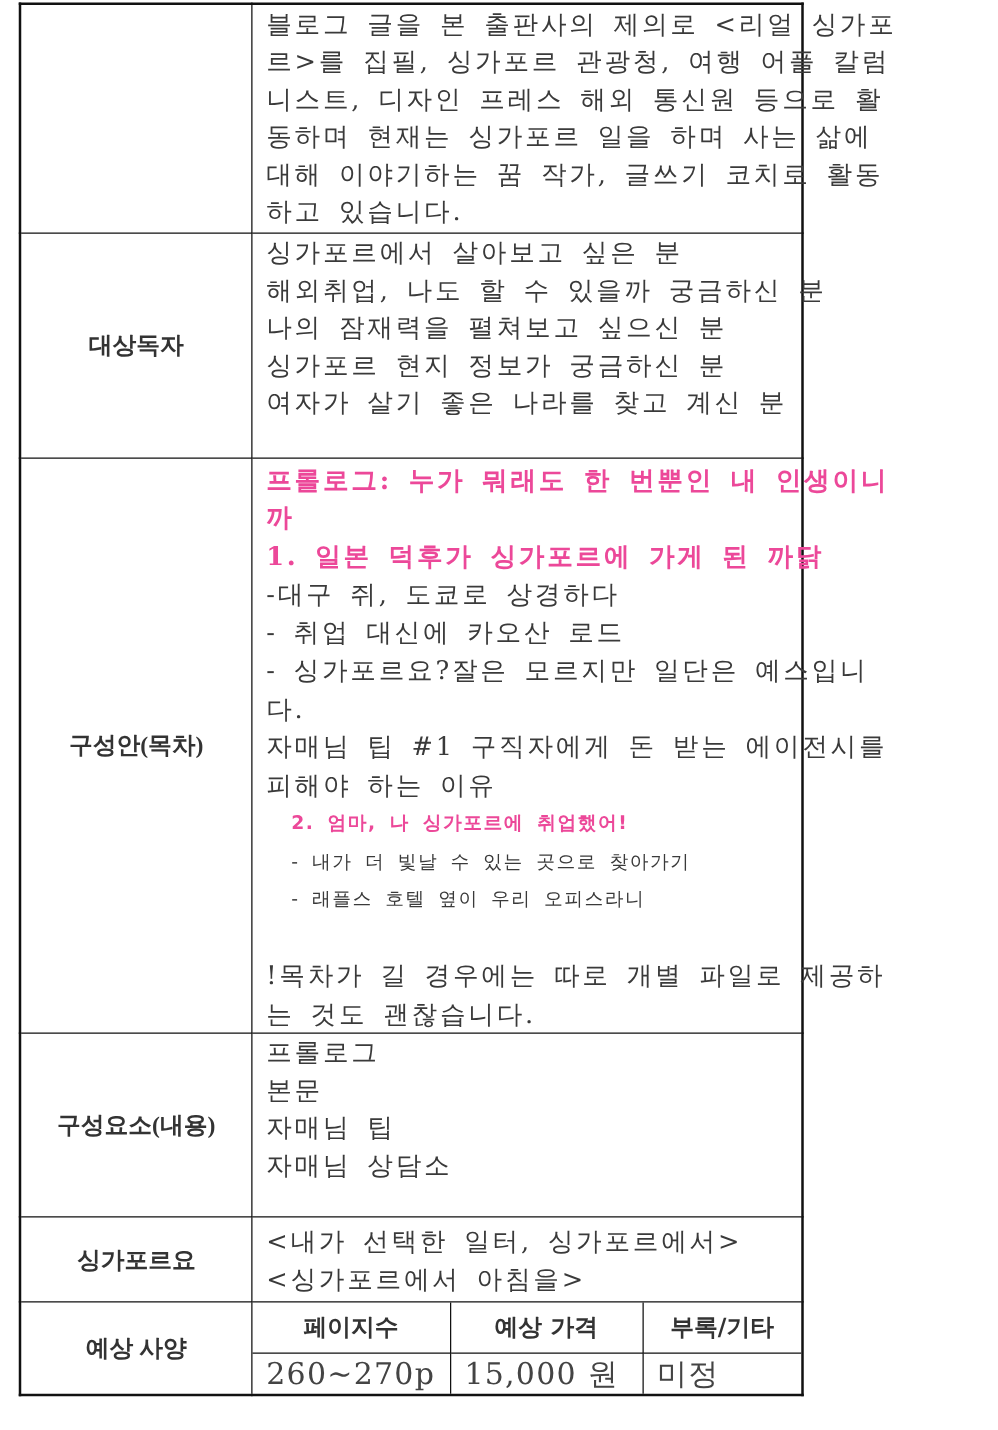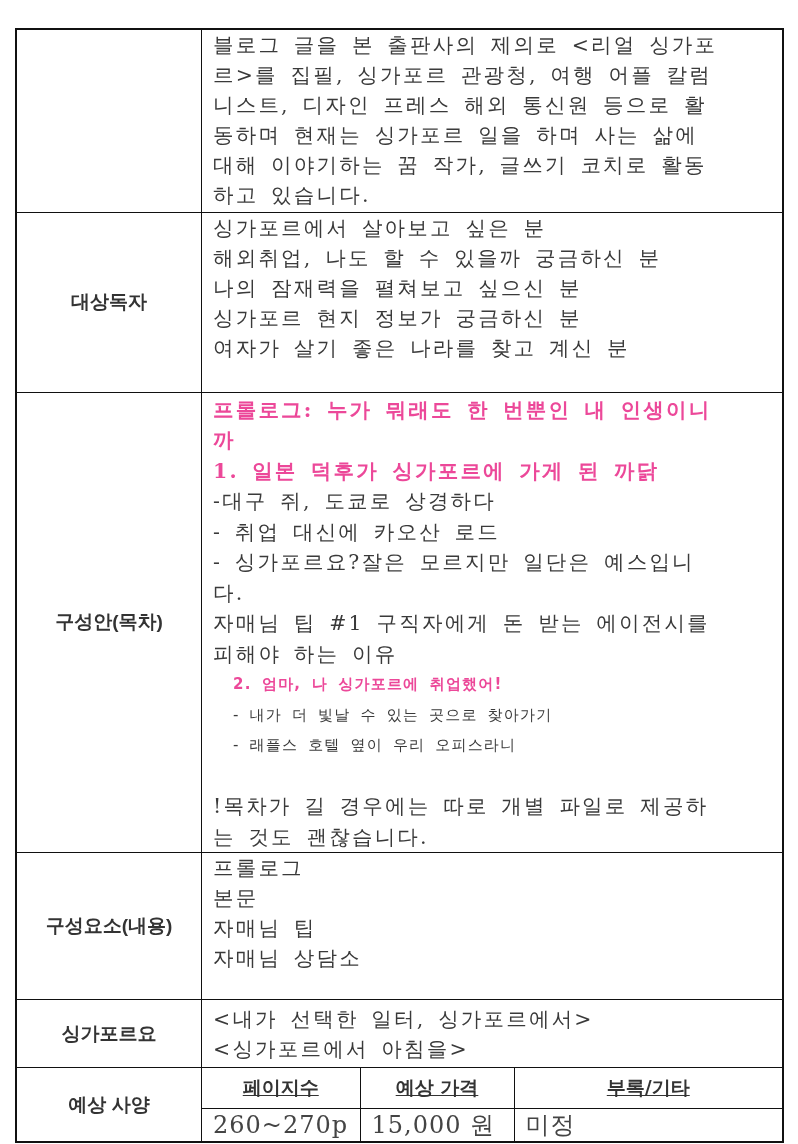--- a/index.html
+++ b/index.html
@@ -1,41 +1,41 @@
 <!DOCTYPE html>
 <html><head>
 <meta charset="utf-8">
 <style>
   html, body { margin: 0; padding: 0; background: #ffffff; }
   body { width: 798px; height: 1144px; position: relative; overflow: hidden; }
   .doc-table {
-    position: absolute; left: 15px; top: 28px;
-    width: 769px; border-collapse: collapse; table-layout: fixed;
+    position: absolute; left: 15px; top: 2px;
+    width: 628px; border-collapse: collapse; table-layout: fixed;
     border: 2px solid #111;
   }
   .doc-table td {
     border: 1.5px solid #111; vertical-align: top; padding: 0;
   }
   .label-cell {
     width: 184px; text-align: center; vertical-align: middle !important;
-    font-family: Liberation Sans, sans-serif; font-weight: bold;
+    font-family: Liberation Serif, serif; font-weight: bold;
     font-size: 19px; color: #333;
   }
   .content-cell {
     font-family: "DejaVu Serif", serif; font-size: 20.5px;
     color: #3a3a3a; line-height: 30px; padding: 0 10px 0 11px !important;
     letter-spacing: 2.2px; word-spacing: 4px;
   }
   .line { display: block; white-space: nowrap; }
   .bold { font-weight: bold; color: #ec4899; }
   .indent { padding-left: 20px; font-family: "DejaVu Sans", sans-serif; font-size: 15px; letter-spacing: 1.2px; }
   .indent.bold { font-family: "DejaVu Sans", sans-serif; }
   .sub-table { width: 100%; border-collapse: collapse; table-layout: fixed; }
   .sub-table td { border: 1.5px solid #111; }
-  .sub-table tr:first-child td { border-top: none; text-decoration: underline; }
+  .sub-table tr:first-child td { border-top: none; }
   .sub-table tr:last-child td { border-bottom: none; }
   .sub-table td:first-child { border-left: none; }
   .sub-table td:last-child { border-right: none; margin-left: 23px; }
   .sub-head {
     text-align: center; font-family: "DejaVu Sans", sans-serif; font-weight: bold;
     font-size: 19px; color: #333; height: 40px; vertical-align: middle !important;
   }
   .sub-val {
     font-family: "DejaVu Serif", serif; font-size: 24px; color: #444;
     height: 28px; padding-left: 11px !important; vertical-align: middle !important;

